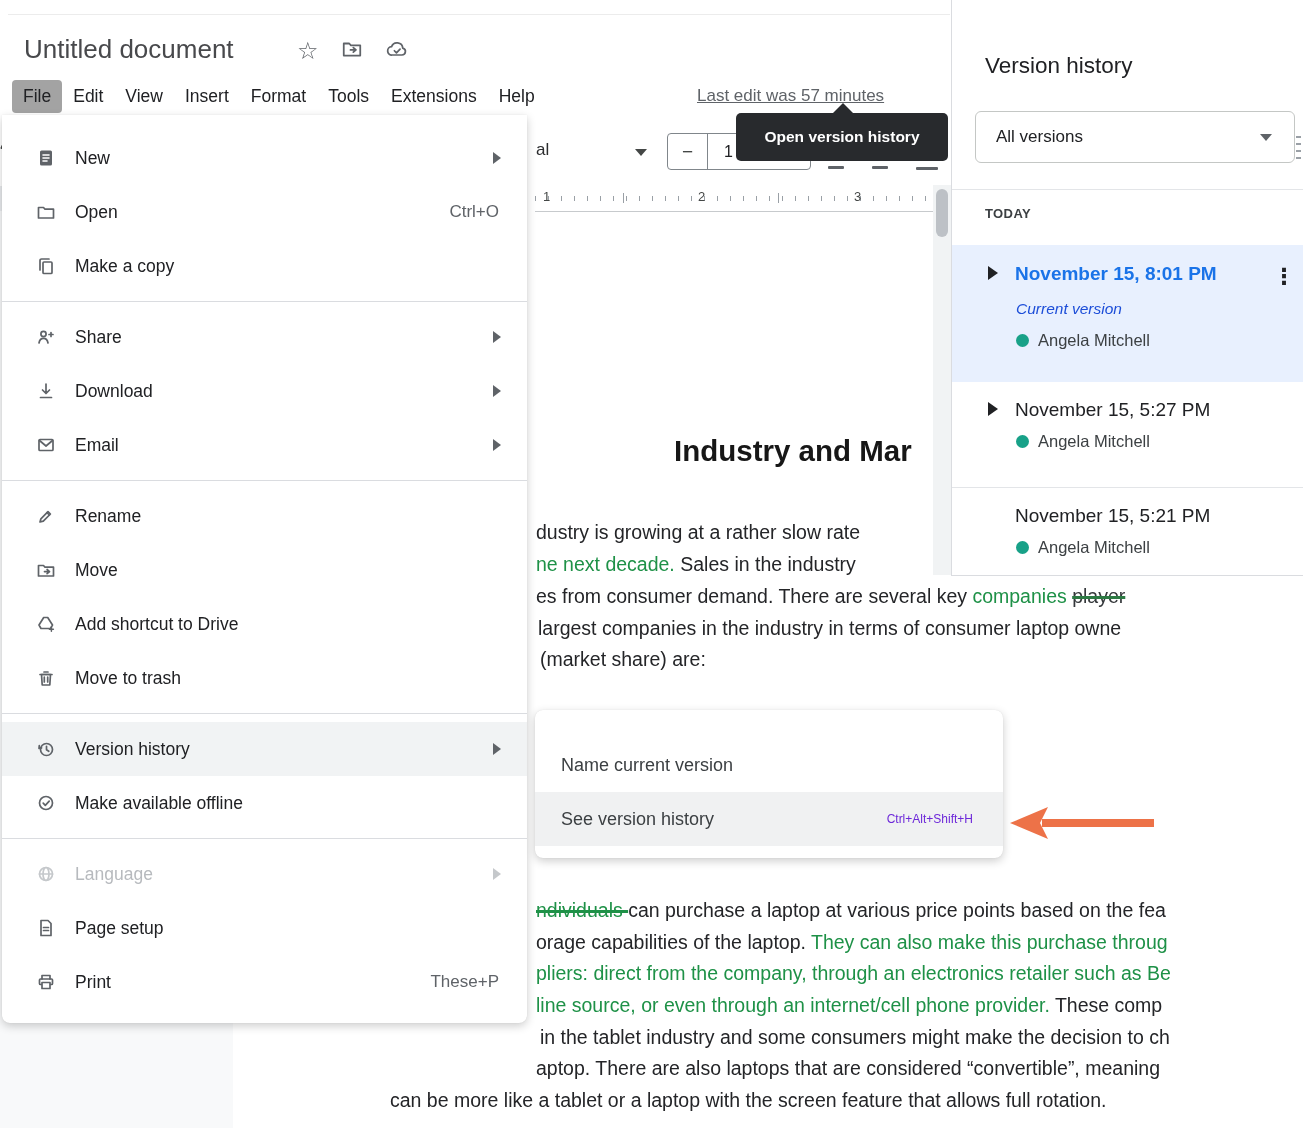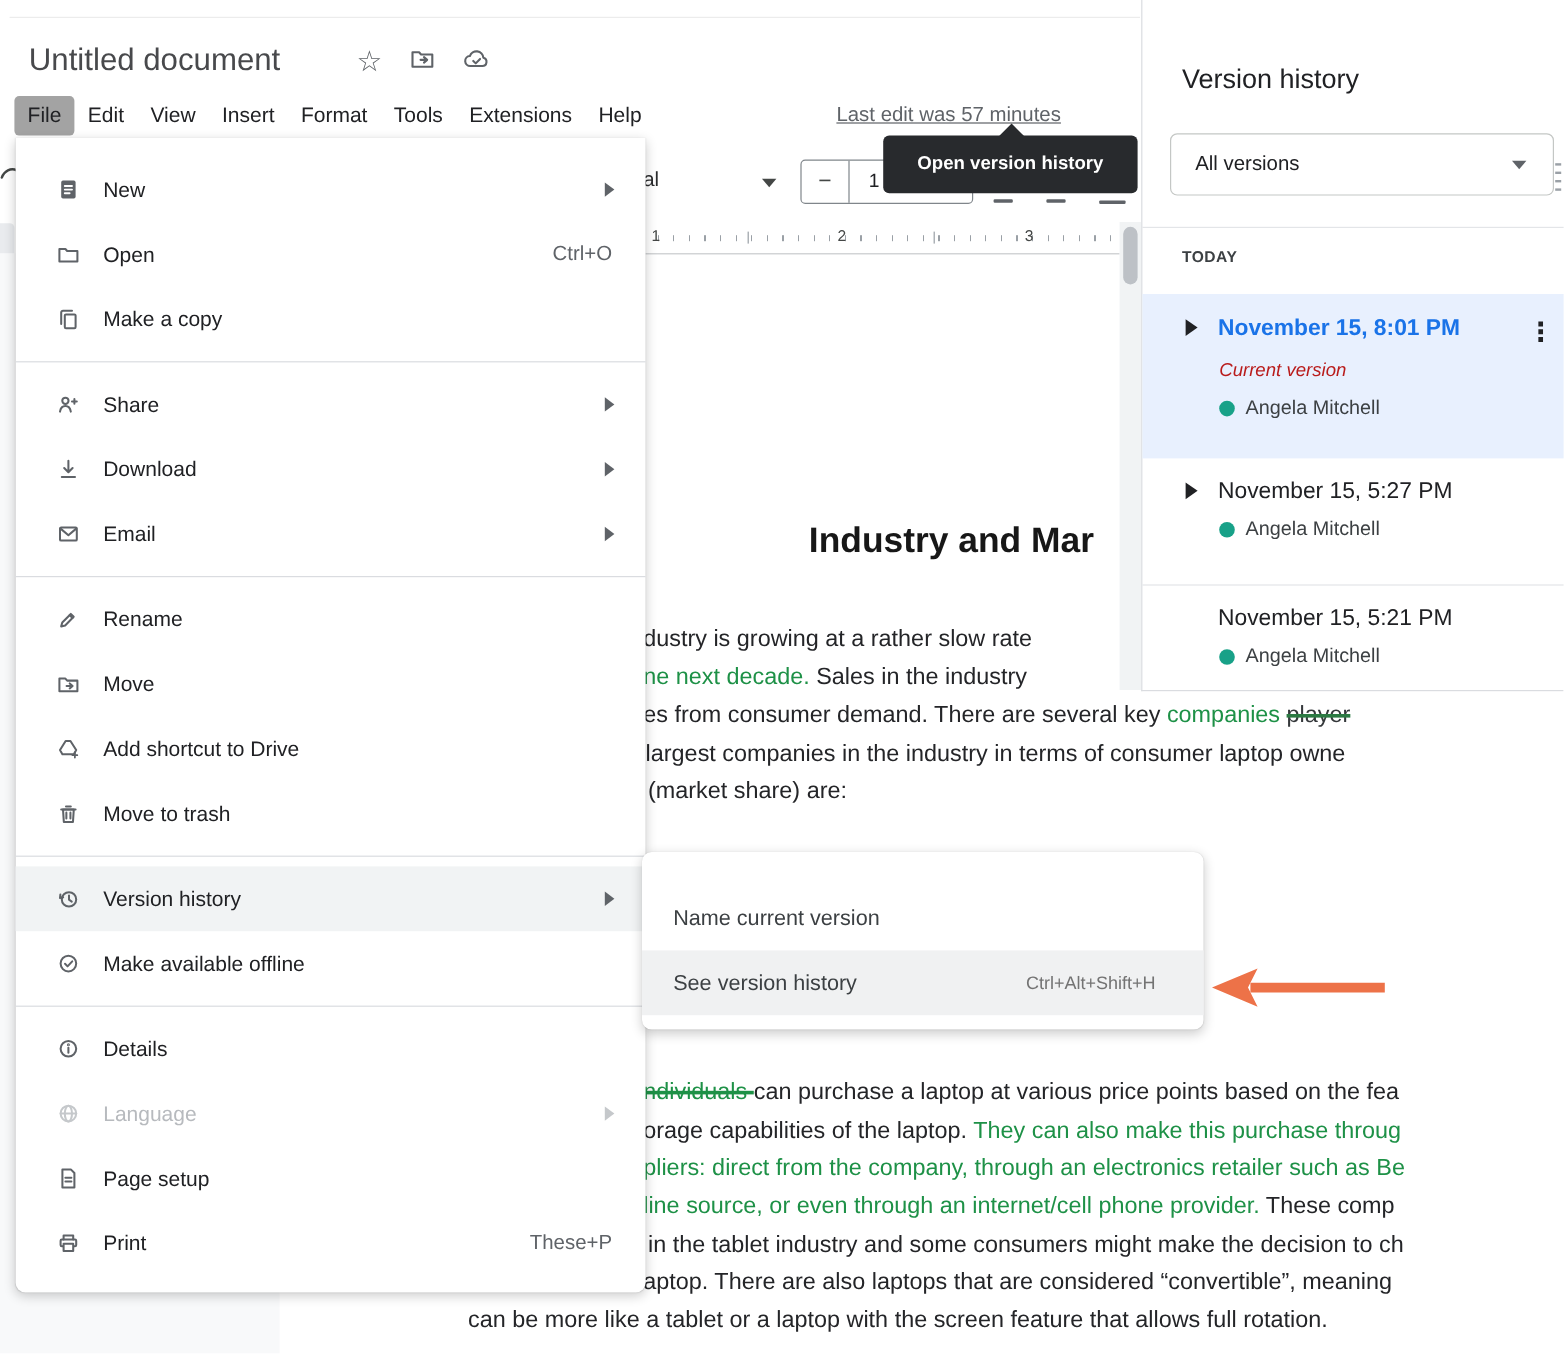--- a/index.html
+++ b/index.html
@@ -57,45 +57,45 @@
   .vh-dropdown .dd-label{padding-left:20px;font-size:17px;color:#202124;}
   .vh-dropdown .dd-caret{margin-left:auto;margin-right:22px;width:0;height:0;border-left:6px solid transparent;border-right:6px solid transparent;border-top:7px solid #5f6368;}
   .vh-edge-dashes{position:absolute;right:2px;top:136px;display:flex;flex-direction:column;gap:5px;}
   .vh-edge-dashes i{width:5px;height:2px;background:#9aa0a6;}
   .vh-div{position:absolute;left:0;width:352px;height:1px;background:#e3e5e8;}
   .vh-section{position:absolute;left:33px;top:206px;font-size:13px;font-weight:bold;letter-spacing:.4px;color:#3c4043;}
   .vh-sel{position:absolute;left:0;top:245px;width:352px;height:137px;background:#e8f0fe;}
   .vh-exp{width:0;height:0;border-top:7px solid transparent;border-bottom:7px solid transparent;border-left:10px solid #202124;}
   .vh-ts{font-size:19px;white-space:nowrap;}
   .vh-ts.current{color:#1a73e8;font-weight:bold;}
-  .vh-sub{font-size:15.5px;font-style:italic;color:#b91c1c;}
+  .vh-sub{font-size:15.5px;font-style:italic;color:#1d4ed8;}
   .vh-author{display:flex;align-items:center;gap:9px;font-size:16.5px;color:#3c4043;}
   .vh-dot{width:13px;height:13px;border-radius:50%;background:#18a188;}
   .vh-kebab{position:absolute;left:321px;top:266px;font-size:22px;font-weight:bold;color:#202124;line-height:1;letter-spacing:0;}
 
   
-  .file-menu{left:13px;top:115px;width:525px;background:#fff;border-radius:0 0 8px 8px;
+  .file-menu{left:2px;top:115px;width:525px;background:#fff;border-radius:0 0 8px 8px;
     box-shadow:0 3px 10px rgba(0,0,0,.2),0 0 1px rgba(0,0,0,.12);padding:16px 0 14px 0;box-sizing:border-box;}
   .mi{display:flex;align-items:center;height:54px;padding-left:34px;font-size:17.5px;color:#202124;}
   .mi .mic{width:20px;height:20px;margin-right:19px;flex:none;display:flex;}
   .mi .mia{margin-left:auto;margin-right:26px;width:0;height:0;border-top:6px solid transparent;border-bottom:6px solid transparent;border-left:8px solid #5f6368;}
   .mi .msc{margin-left:auto;margin-right:28px;font-size:17px;color:#5f6368;}
   .mi.hl{background:#f1f3f4;}
   .mi.disabled{color:#b7babe;}
   .mi.disabled svg *{stroke:#c5c8cb;}
   .mi.disabled .mia{border-left-color:#c5c8cb;}
   .mdiv{height:1px;background:#dadce0;margin:8px 0;}
   .mi svg{stroke:#5f6368;fill:none;stroke-width:1.7;stroke-linecap:round;stroke-linejoin:round;}
 
   
   .submenu{left:535px;top:710px;width:468px;height:148px;background:#fff;border-radius:8px;
     box-shadow:0 3px 10px rgba(0,0,0,.2),0 0 1px rgba(0,0,0,.12);padding-top:28px;box-sizing:border-box;}
   .smi{display:flex;align-items:center;height:54px;padding-left:26px;font-size:18px;color:#3c4043;}
   .smi.hl{background:#f0f1f2;}
-  .smi .msc{margin-left:auto;margin-right:40px;font-size:15px;color:#737373;}
+  .smi .msc{margin-left:auto;margin-right:30px;font-size:12px;color:#6d28d9;}
 
   
   .tooltip{left:736px;top:113px;width:212px;height:48px;background:#282a2d;border-radius:5px;
     display:flex;align-items:center;justify-content:center;color:#fff;font-size:15.5px;font-weight:bold;}
   .tooltip-tri{left:832px;top:103px;width:0;height:0;border-left:11px solid transparent;border-right:11px solid transparent;border-bottom:11px solid #282a2d;}
 
   .z1{z-index:1}.z2{z-index:2}.z3{z-index:3}.z4{z-index:4}.z5{z-index:5}.z6{z-index:6}.z7{z-index:7}
 </style>
 </head>
 <body>
@@ -376,30 +376,20 @@
       <svg width="20" height="20" viewBox="0 0 20 20">
           <circle cx="10" cy="10" r="6.5"></circle>
           <path d="M7.2 10.2l2.1 2.1 3.9-4.2"></path>
         </svg>
     </span>
     <span class="mil">Make available offline</span>
   </div>
 
   <div class="mdiv"></div>
 
-  <div class="mi">
-    <span class="mic">
-      <svg width="20" height="20" viewBox="0 0 20 20">
-          <circle cx="10" cy="10" r="6.5"></circle>
-          <path d="M10 9.2v4"></path>
-          <circle cx="10" cy="6.7" r="0.4" fill="#5f6368"></circle>
-        </svg>
-    </span>
-    <span class="mil">Details</span>
-  </div>
 
   <div class="mi disabled">
     <span class="mic">
       <svg width="20" height="20" viewBox="0 0 20 20">
           <circle cx="10" cy="10" r="6.5"></circle>
           <ellipse cx="10" cy="10" rx="3" ry="6.5"></ellipse>
           <path d="M3.5 10h13"></path>
         </svg>
     </span>
     <span class="mil">Language</span>

